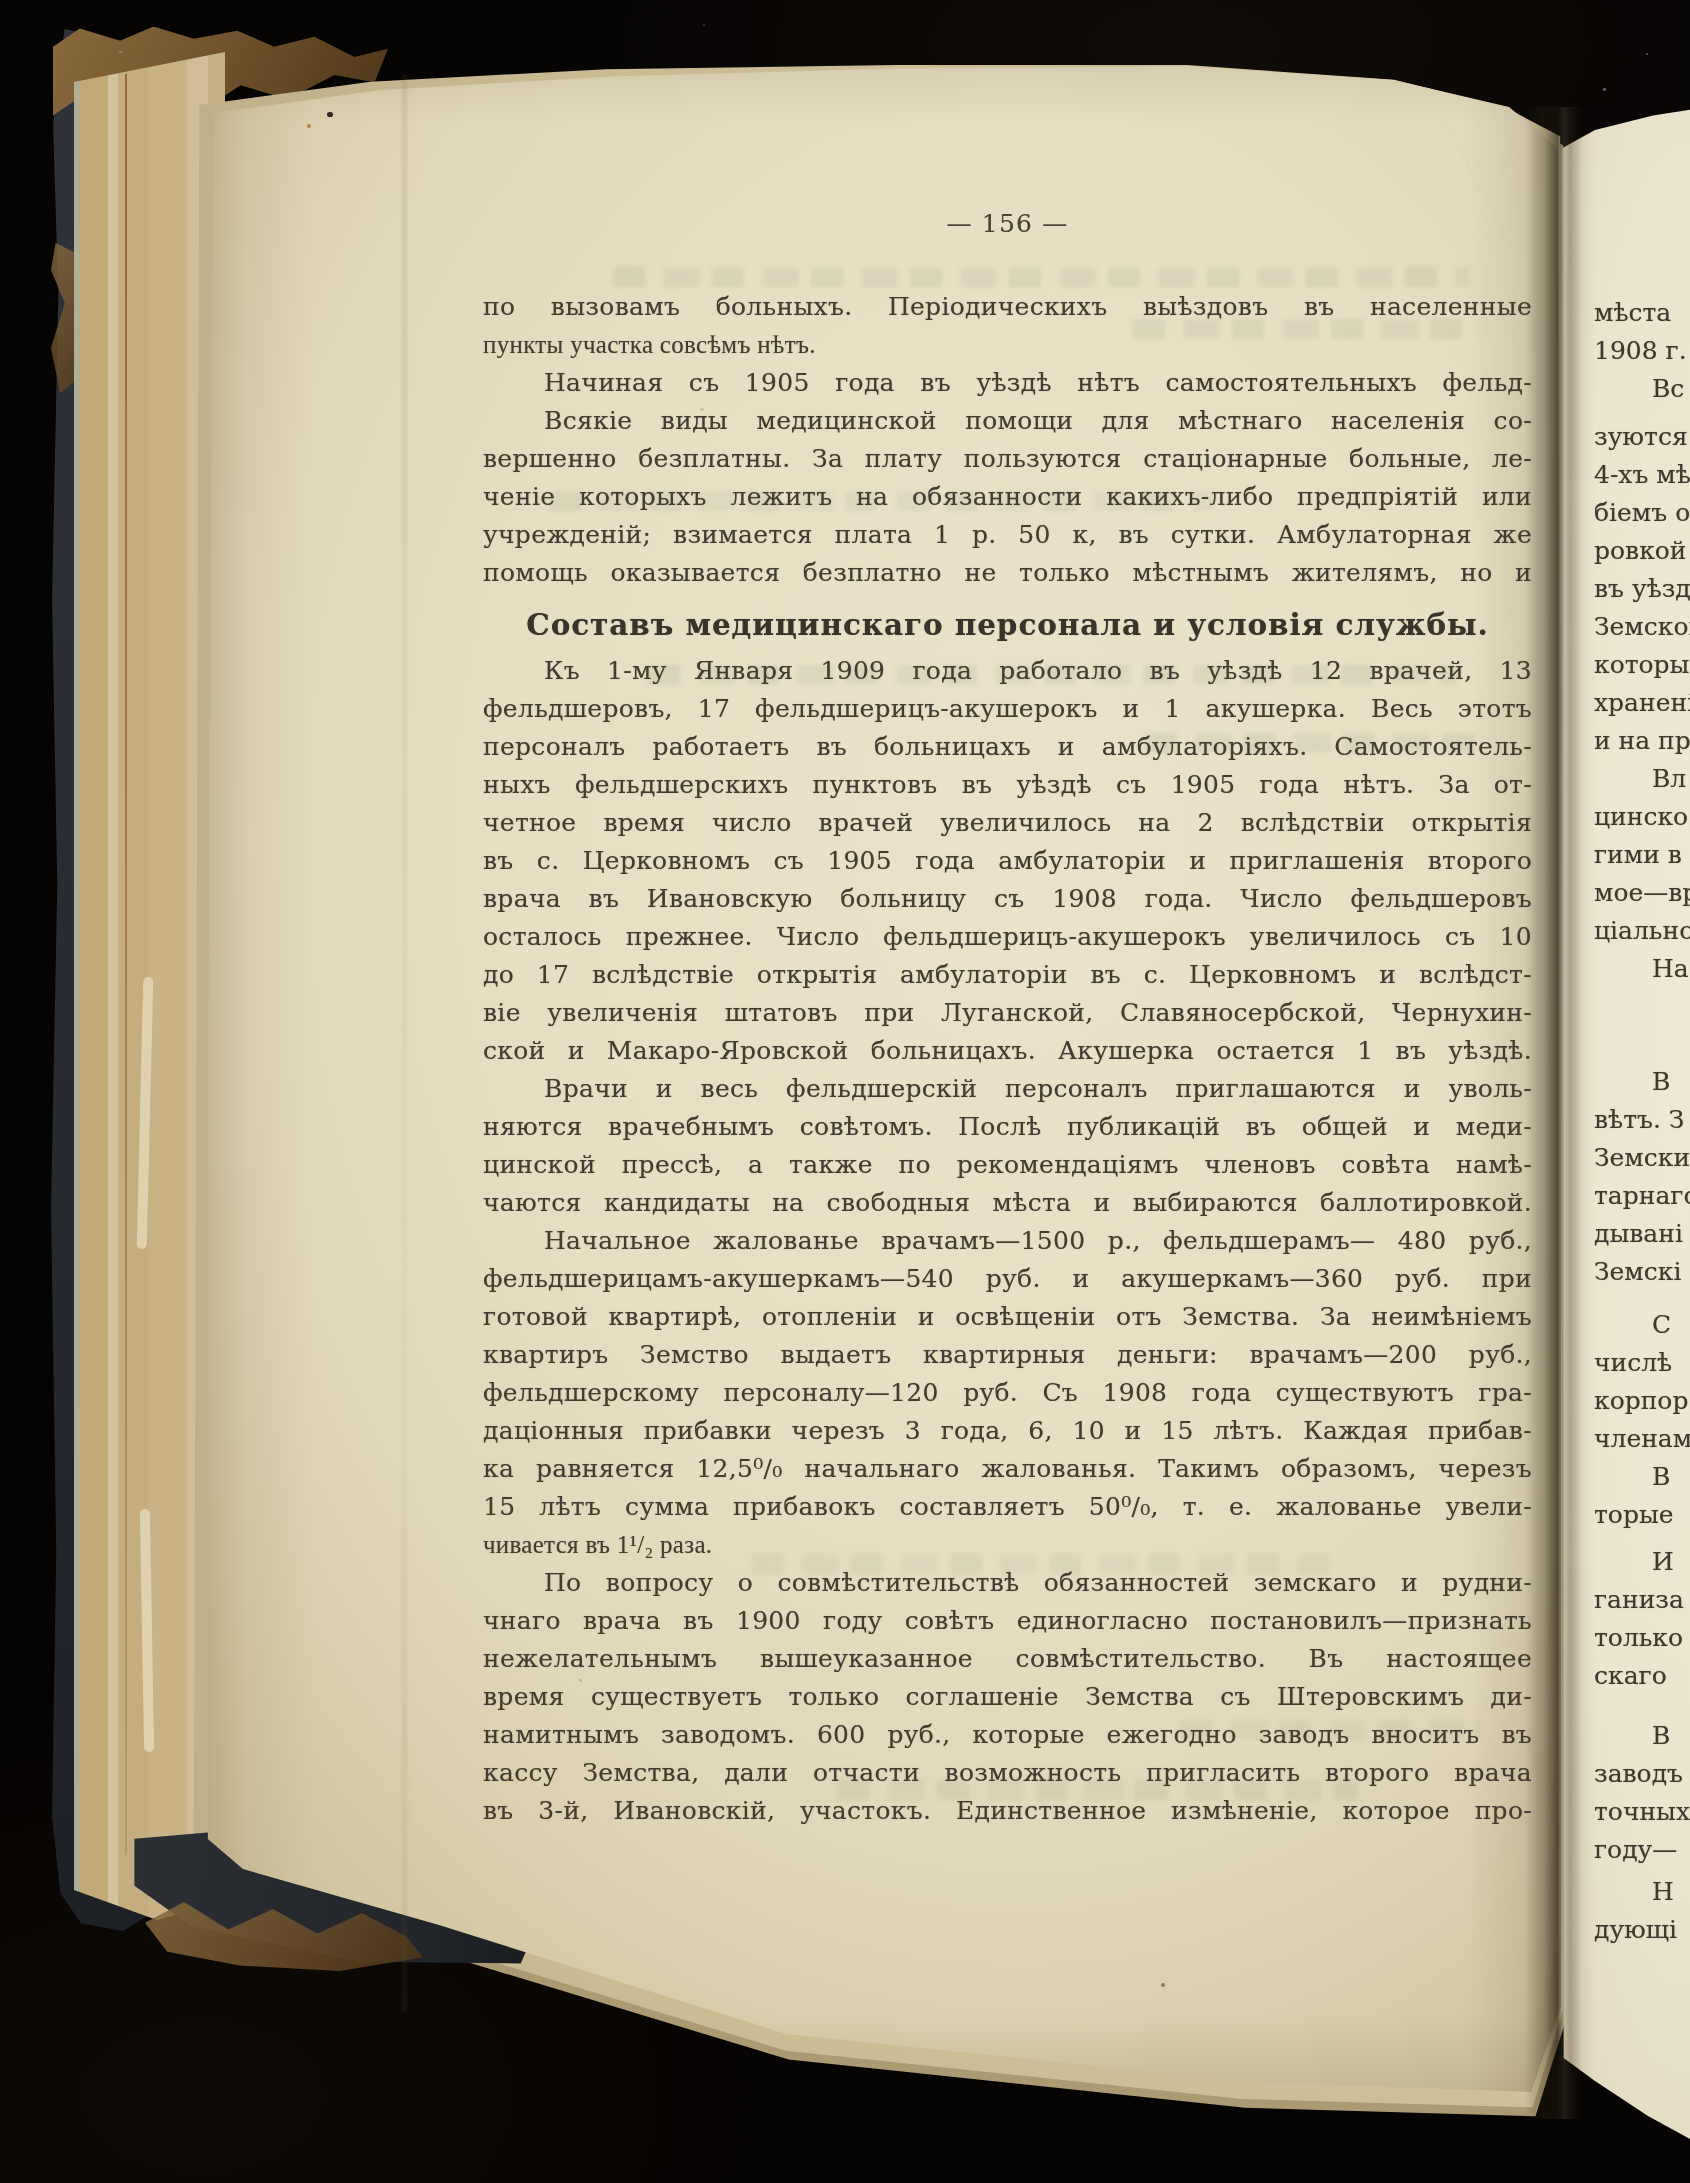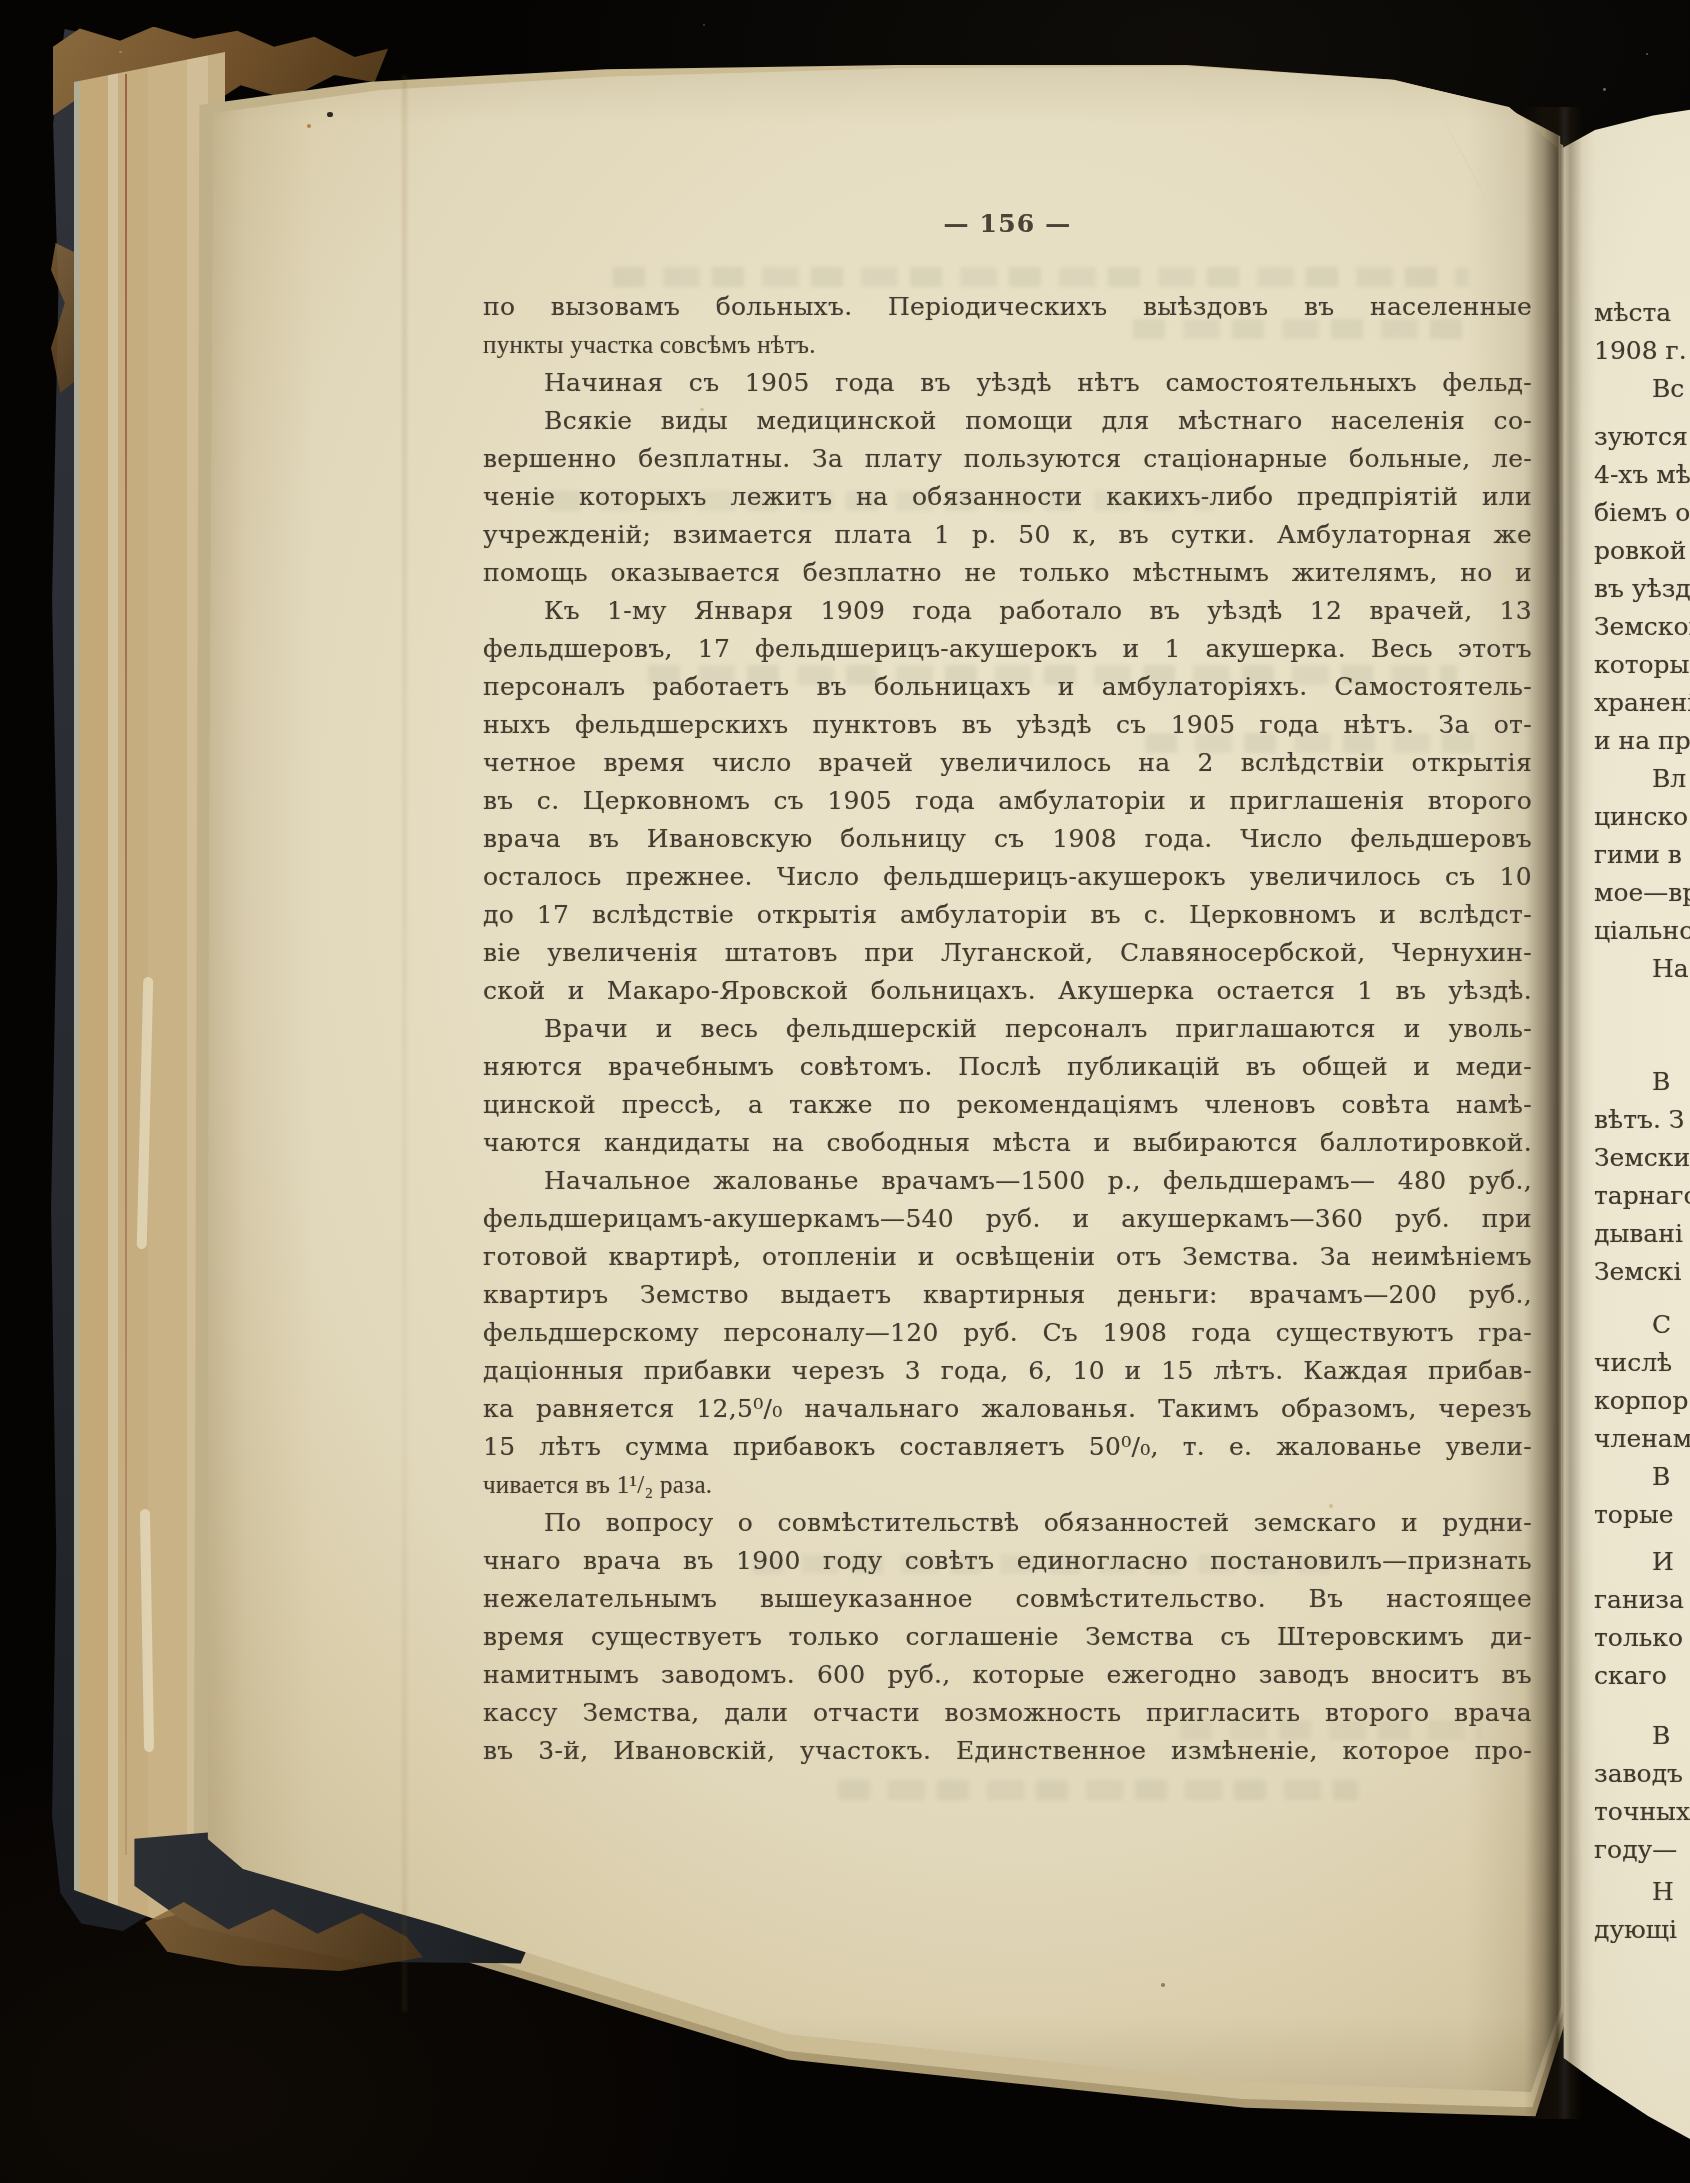--- a/index.html
+++ b/index.html
@@ -67,21 +67,21 @@
   .gutter{position:absolute;left:1524px;top:107px;width:58px;height:2012px;z-index:5;
     background:linear-gradient(90deg,rgba(40,30,15,0) 0%,rgba(48,36,18,.28) 35%,rgba(26,19,8,.62) 58%,rgba(255,248,226,.10) 70%,rgba(60,46,24,.25) 80%,rgba(60,46,24,0) 100%);}
   .right-page{position:absolute;left:1555px;top:104px;width:135px;height:2041px;z-index:4;
     background:
       linear-gradient(90deg,rgba(62,47,24,.45) 0,rgba(100,85,55,.18) 16px,rgba(100,85,55,0) 40px),
       radial-gradient(ellipse 231px 1503px at 95% 45%,#efe9d4 0%,#ebe5ce 55%,#e2dac0 85%,#d9cead 100%);
     clip-path:polygon(5.8px 45px,40px 26px,98px 11.6px,135px 5.8px,135px 2035px,93px 2012px,40px 1977px,8.7px 1954px);}
   
   .pageno{position:absolute;left:483px;top:209px;width:1049px;z-index:3;
     text-align:center;font-size:25px;color:#4a4336;letter-spacing:1.2px;
-    text-shadow:0 0 0.6px rgba(74,67,54,.5);font-weight:bold;}
+    text-shadow:0 0 0.6px rgba(74,67,54,.5);}
   .textcol{position:absolute;left:483px;top:288px;width:1049px;z-index:3;color:#443c30;
     font-size:25px;text-shadow:0 0 0.9px rgba(66,57,43,.45);letter-spacing:0.3px;}
   .ln{height:38px;line-height:38px;text-align:justify;text-align-last:justify;overflow:visible;}
   .ln.ind{text-indent:61px;}
   .ln.shortlast{text-align-last:left;font-family:Liberation Serif, serif;}
   .heading{height:40px;line-height:40px;margin:12.7px 0 7.5px 0;text-align:center;
     font-weight:bold;font-size:29.5px;letter-spacing:0.9px;color:#3a332a;
     text-shadow:0 0 0.9px rgba(50,43,32,.5);}
   .rightcol{position:absolute;left:1594px;top:294px;width:97px;z-index:6;color:#3f382c;
     font-size:25px;text-shadow:0 0 0.9px rgba(60,52,38,.45);overflow:hidden;height:1677px;}
@@ -153,20 +153,21 @@
       <div class="para">
         <div class="ln ind">Начиная съ 1905 года въ уѣздѣ нѣтъ самостоятельныхъ фельд-</div>
       </div>
       <div class="para">
         <div class="ln ind">Всякіе виды медицинской помощи для мѣстнаго населенія со-</div>
         <div class="ln">вершенно безплатны. За плату пользуются стаціонарные больные, ле-</div>
         <div class="ln">ченіе которыхъ лежитъ на обязанности какихъ-либо предпріятій или</div>
         <div class="ln">учрежденій; взимается плата 1 р. 50 к, въ сутки. Амбулаторная же</div>
         <div class="ln">помощь оказывается безплатно не только мѣстнымъ жителямъ, но и</div>
       </div>
+      <div class="heading">Составъ медицинскаго персонала и условія службы.</div>
       <div class="para">
         <div class="ln ind">Къ 1-му Января 1909 года работало въ уѣздѣ 12 врачей, 13</div>
         <div class="ln">фельдшеровъ, 17 фельдшерицъ-акушерокъ и 1 акушерка. Весь этотъ</div>
         <div class="ln">персоналъ работаетъ въ больницахъ и амбулаторіяхъ. Самостоятель-</div>
         <div class="ln">ныхъ фельдшерскихъ пунктовъ въ уѣздѣ съ 1905 года нѣтъ. За от-</div>
         <div class="ln">четное время число врачей увеличилось на 2 вслѣдствіи открытія</div>
         <div class="ln">въ с. Церковномъ съ 1905 года амбулаторіи и приглашенія второго</div>
         <div class="ln">врача въ Ивановскую больницу съ 1908 года. Число фельдшеровъ</div>
         <div class="ln">осталось прежнее. Число фельдшерицъ-акушерокъ увеличилось съ 10</div>
         <div class="ln">до 17 вслѣдствіе открытія амбулаторіи въ с. Церковномъ и вслѣдст-</div>

